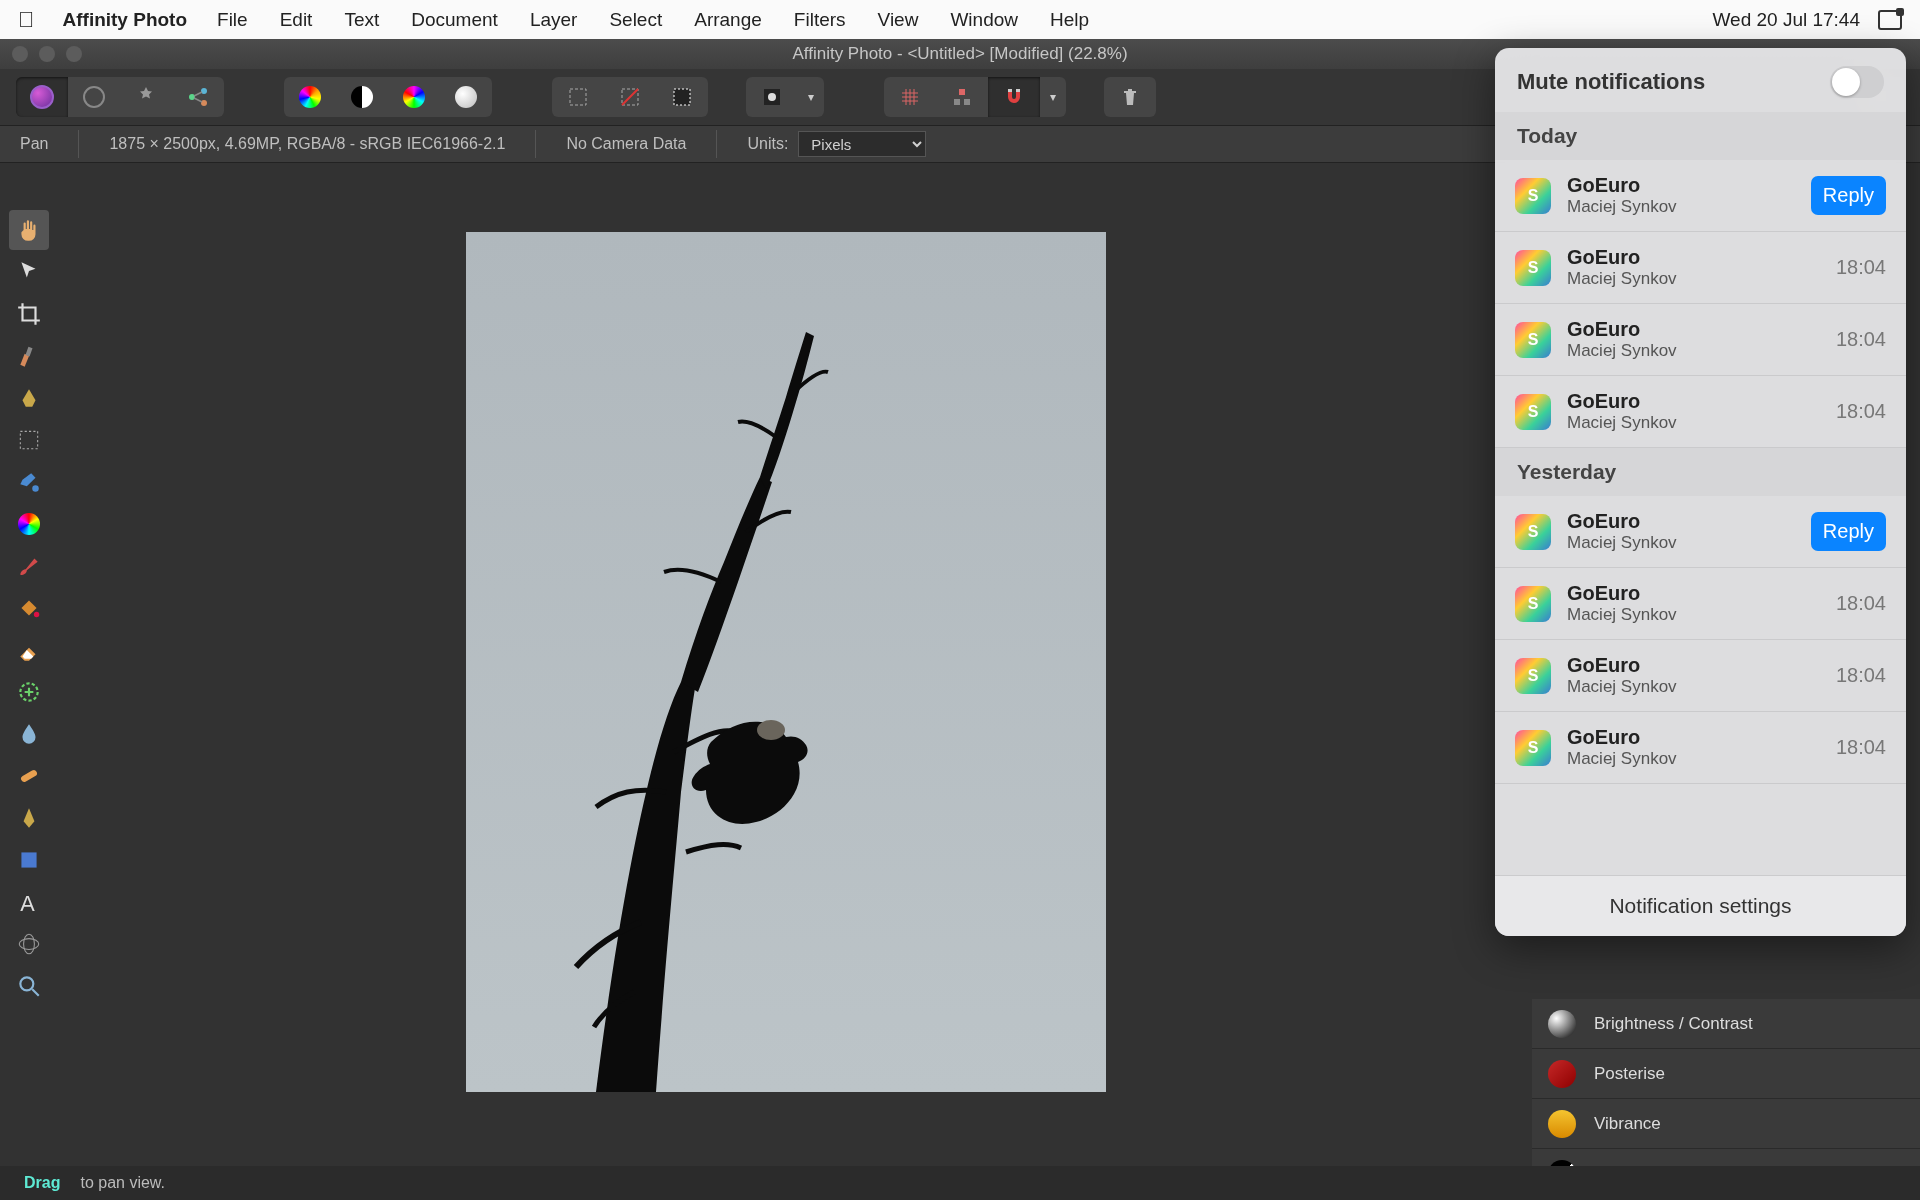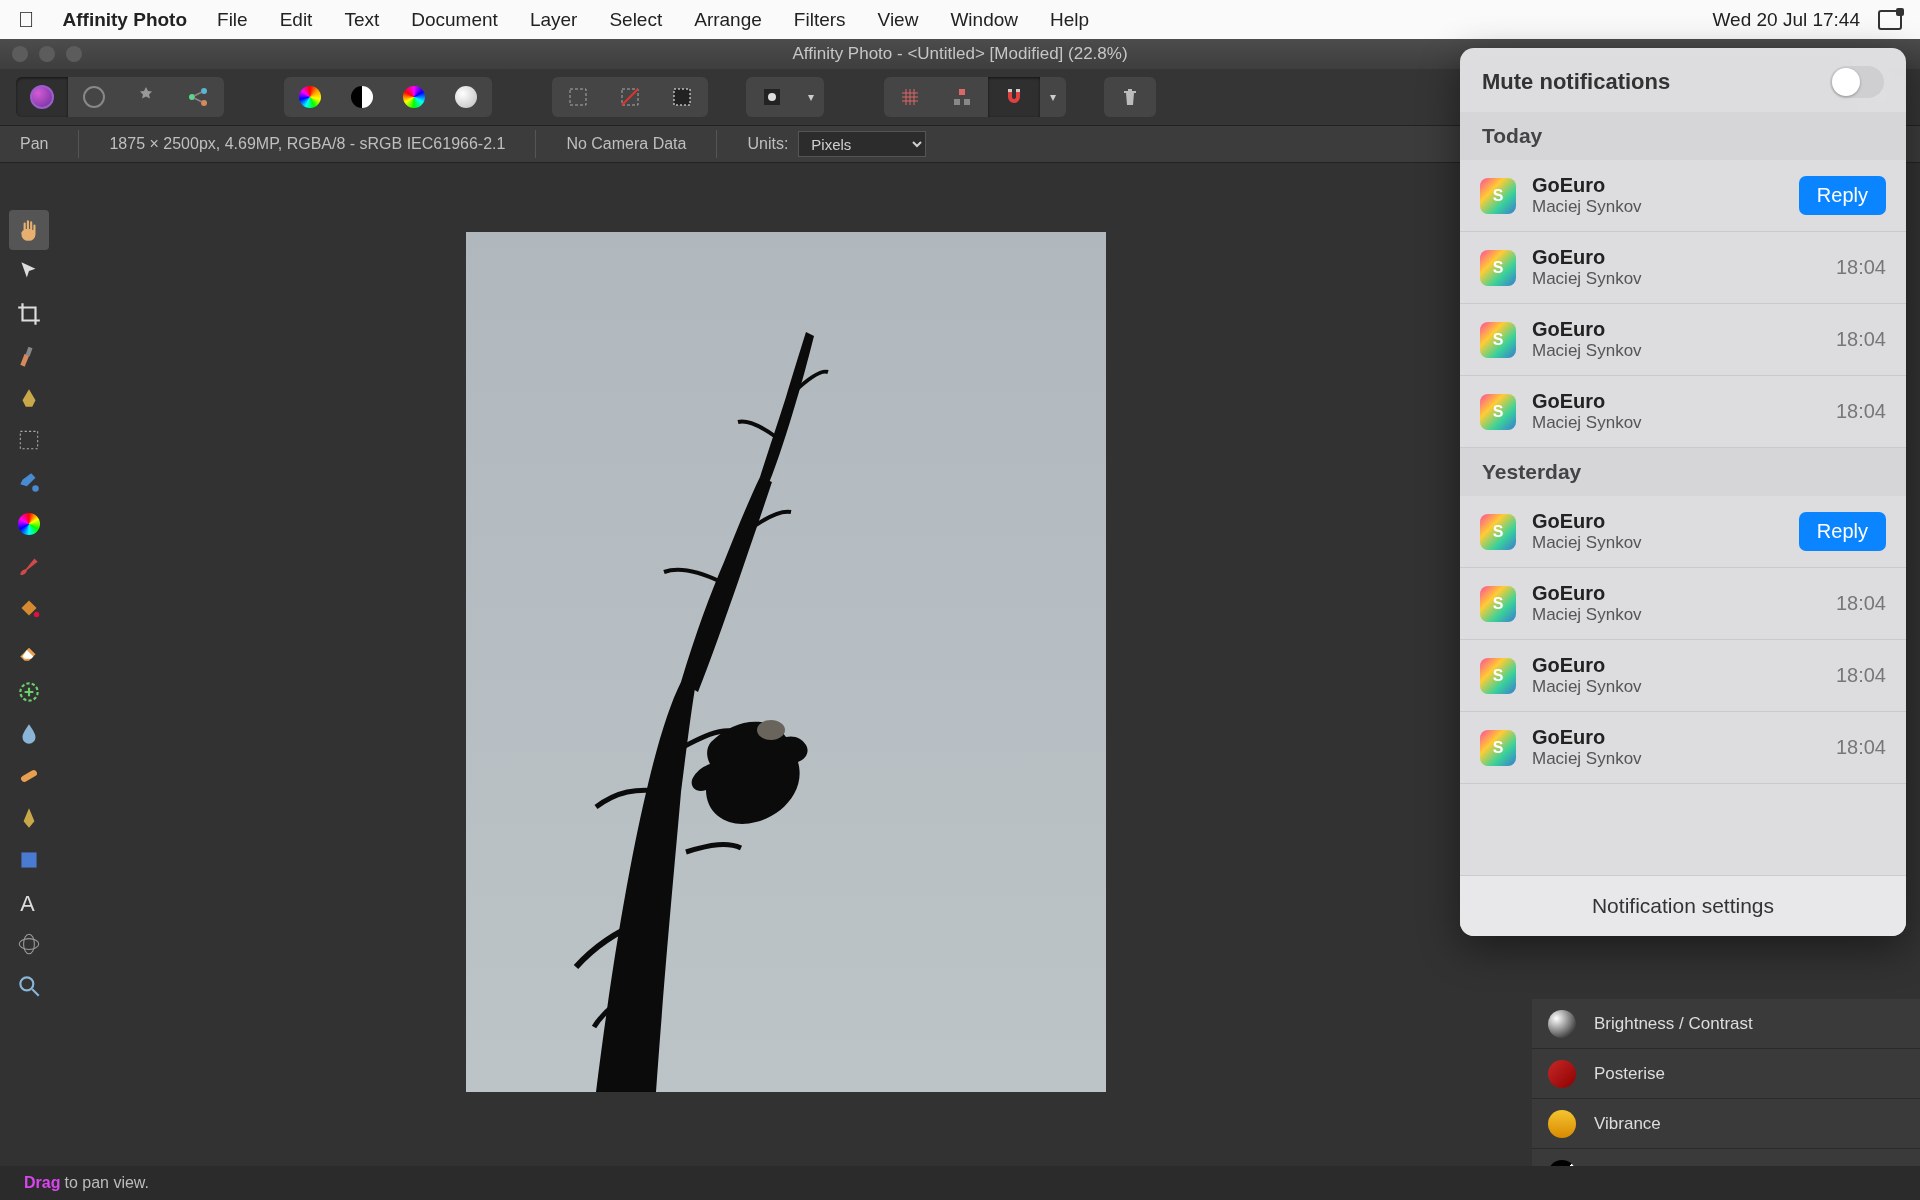--- a/index.html
+++ b/index.html
@@ -49,42 +49,42 @@
 .tool.active { background: #555; }
 .tool svg { width: 26px; height: 26px; }
 
 
 .canvas-area { position: absolute; left: 58px; top: 163px; right: 0; bottom: 34px; background: #323232; overflow: hidden; }
 .canvas { position: absolute; left: 408px; top: 30px; width: 640px; height: 860px; background: #b8bfc3; }
 .canvas svg { width: 100%; height: 100%; }
 
 
 .statusbar { position: absolute; left: 0; right: 0; bottom: 0; height: 34px; background: #2b2b2b; color: #bbb; font-size: 16px; display: flex; align-items: center; padding: 0 24px; }
-.statusbar b { color: #d946ef; margin-right: 4px; }
+.statusbar b { color: #5eead4; margin-right: 20px; }
 
 
 .adjustments { position: absolute; right: 0; top: 960px; width: 388px; background: #3a3a3a; }
 .adj-row { height: 50px; display: flex; align-items: center; padding: 0 16px; gap: 18px; color: #ddd; font-size: 17px; border-bottom: 1px solid #2a2a2a; }
 .adj-row .swatch { width: 28px; height: 28px; border-radius: 50%; }
 
 
-.nc { position: absolute; right: 14px; top: 48px; width: 446px; height: 888px; background: rgba(232,232,234,0.94); backdrop-filter: blur(20px); border-radius: 14px; box-shadow: 0 12px 40px rgba(0,0,0,.45); display: flex; flex-direction: column; overflow: hidden; color: #222; }
+.nc { position: absolute; right: 14px; top: 48px; width: 411px; height: 888px; background: rgba(232,232,234,0.94); backdrop-filter: blur(20px); border-radius: 14px; box-shadow: 0 12px 40px rgba(0,0,0,.45); display: flex; flex-direction: column; overflow: hidden; color: #222; }
 .nc-header { display: flex; align-items: center; justify-content: space-between; padding: 18px 22px 14px; }
 .nc-header .label { font-size: 22px; font-weight: 600; color: #333; }
 .nc .toggle { width: 54px; height: 32px; background: #cfcfd1; border-radius: 16px; position: relative; }
 .nc .toggle::after { content: ""; position: absolute; left: 2px; top: 2px; width: 28px; height: 28px; background: #fff; border-radius: 50%; box-shadow: 0 1px 3px rgba(0,0,0,.3); }
 .nc-section-title { padding: 12px 22px; font-size: 21px; font-weight: 700; color: #444; background: rgba(210,210,212,.6); }
 .nc-list { flex: 1; overflow: hidden; }
 .nc-item { display: flex; align-items: center; padding: 14px 20px; border-bottom: 1px solid rgba(0,0,0,.08); gap: 16px; }
 .nc-item .app-icon { width: 36px; height: 36px; border-radius: 8px; background: linear-gradient(135deg,#ff4a9e,#ffcc33,#3ad19a,#3a7bd1); display: flex; align-items: center; justify-content: center; color: #fff; font-weight: 700; font-size: 16px; }
 .nc-item .texts { flex: 1; display: flex; flex-direction: column; justify-content: space-between; }
 .nc-item .app { font-size: 20px; font-weight: 600; color: #222; }
 .nc-item .sender { font-size: 17px; color: #555; }
 .nc-item .right { font-size: 20px; color: #777; }
-.nc-item .reply { background: #0a84ff; color: #fff; border-radius: 7px; padding: 8px 18px; font-size: 20px; font-weight: 500; border: none; }
+.nc-item .reply { background: #0a84ff; color: #fff; border-radius: 7px; padding: 8px 12px; font-size: 20px; font-weight: 500; border: none; }
 .nc-footer { padding: 18px 12px; text-align: center; font-size: 21px; color: #333; border-top: 1px solid rgba(0,0,0,.12); background: rgba(232,232,234,.96); }
 </style>
 </head>
 <body>
 
 <div class="menubar">
   <span class="apple"></span>
   <span class="app-name">Affinity Photo</span>
   <span class="menu-item">File</span>
   <span class="menu-item">Edit</span>

